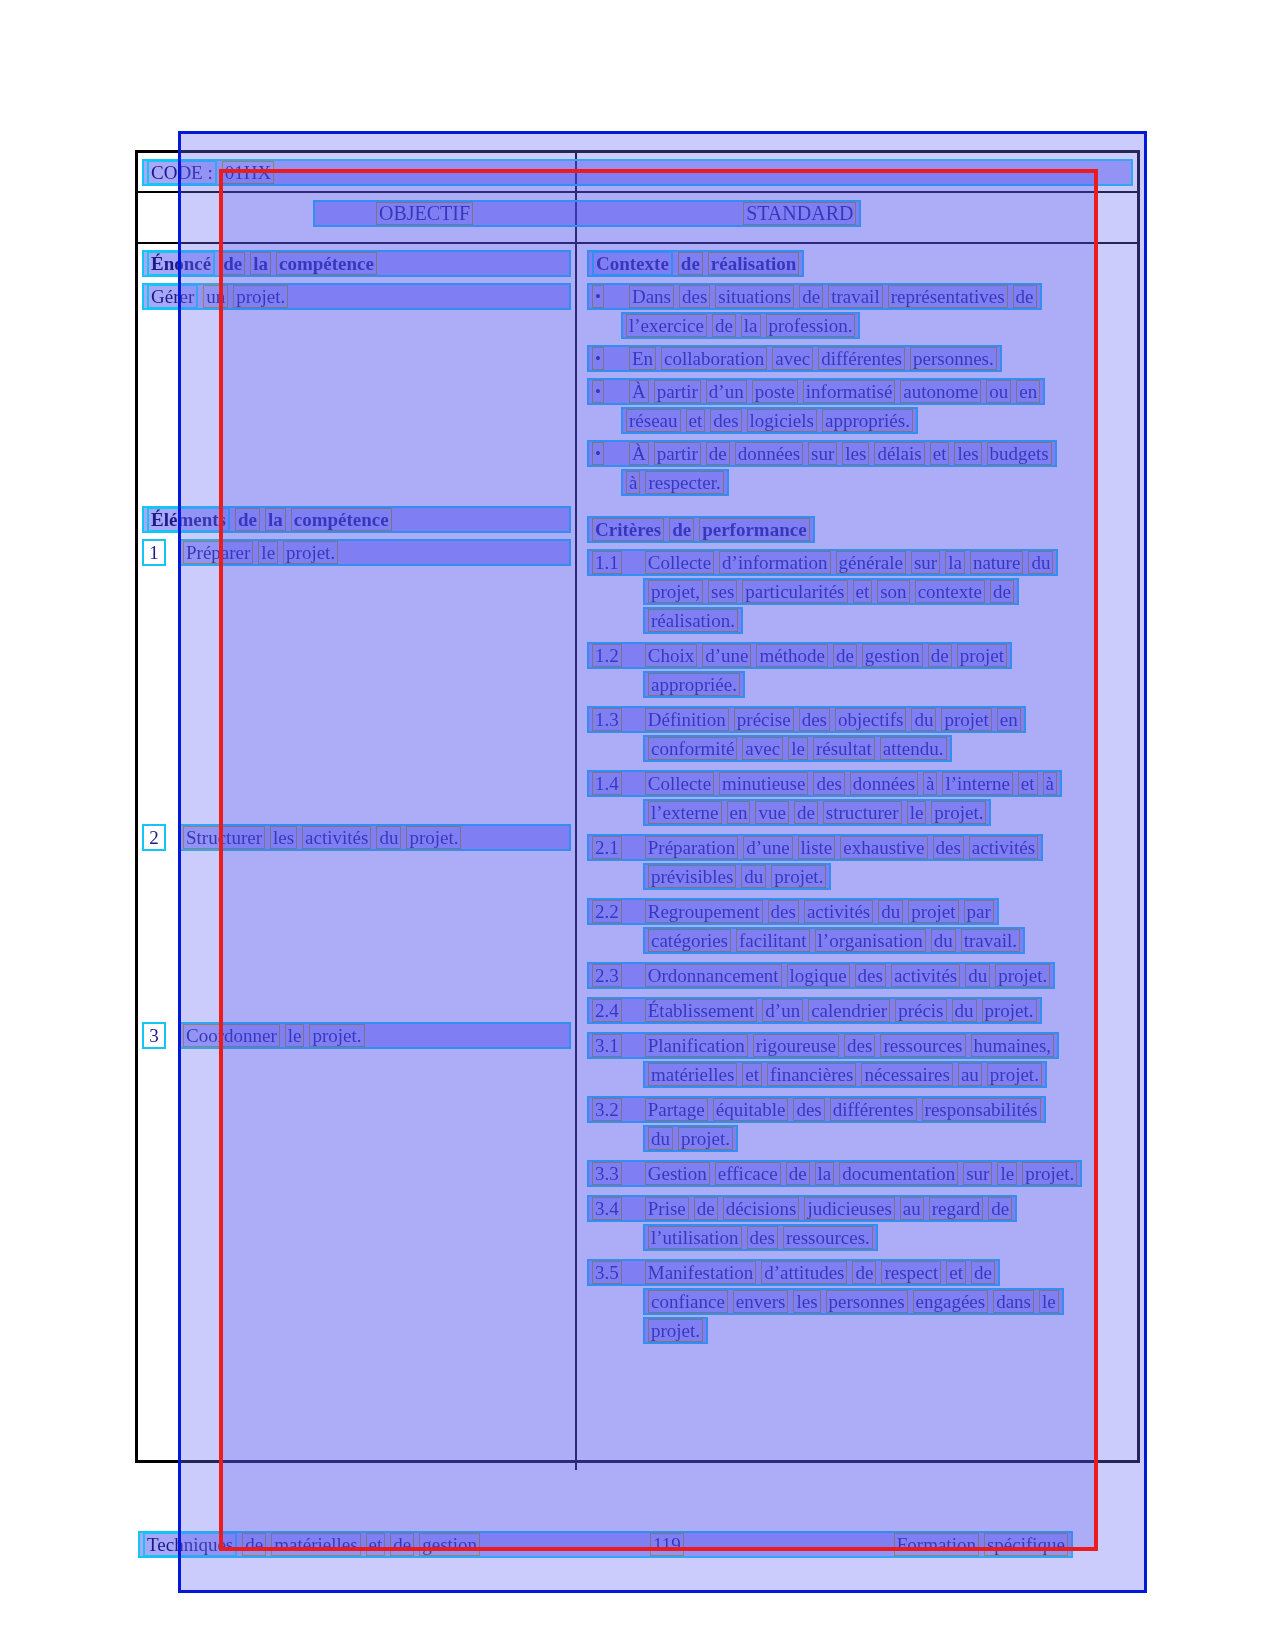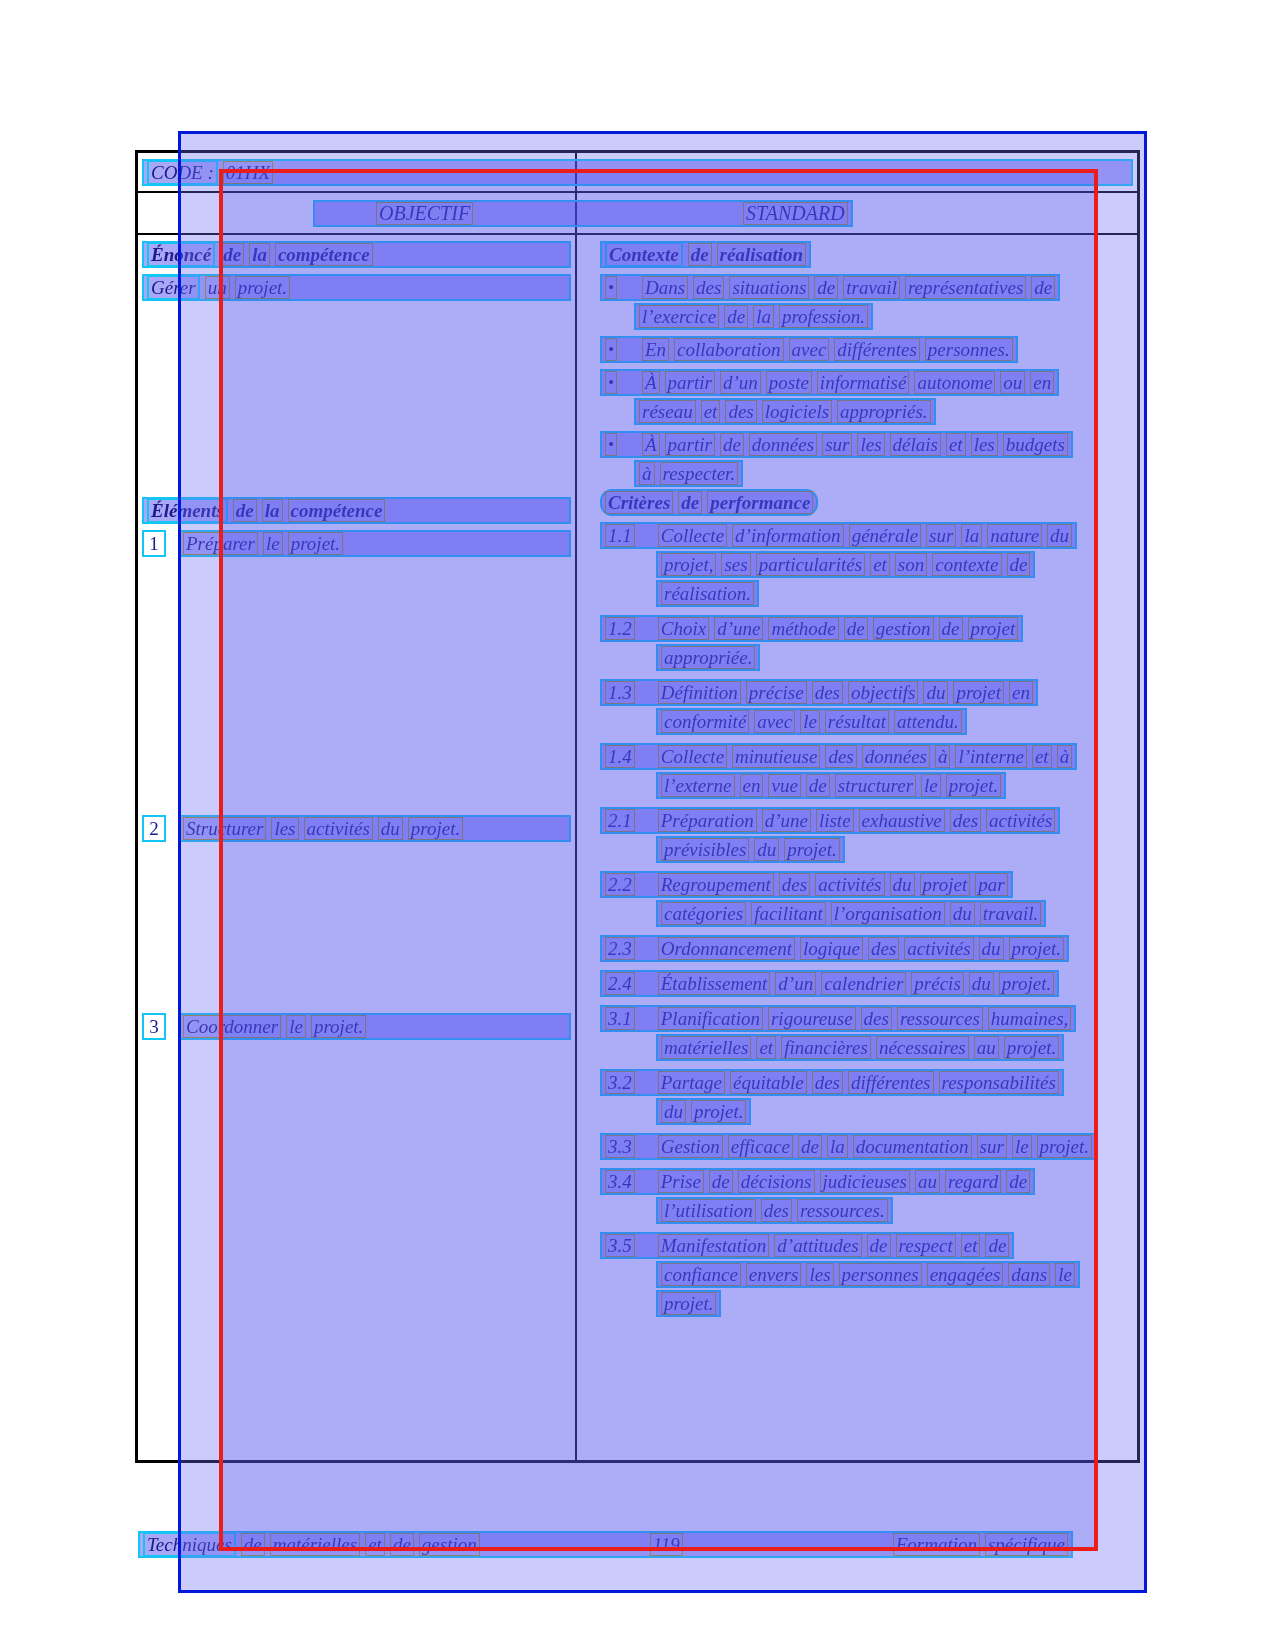--- a/index.html
+++ b/index.html
@@ -18,48 +18,48 @@
     font-family:"Liberation Serif","DejaVu Serif",serif;color:var(--ink);
     overflow:hidden;margin:0 auto;
   }
   
   .doc-table{
     position:absolute;left:135px;top:150px;width:1005px;height:1313px;
     border:3px solid #000;box-sizing:border-box;z-index:1;
   }
   .row{position:relative;box-sizing:border-box;}
   .row-code{height:40px;border-bottom:2px solid #000;}
-  .row-head{height:42px;border-bottom:2px solid #000;}
-  .row-content{height:1226px;padding-left:13px;}
+  .row-head{height:51px;border-bottom:2px solid #000;}
+  .row-content{height:1226px;}
   .divider{position:absolute;left:437px;top:0;bottom:0;width:2px;background:#000;}
   
   .band{
     display:flex;align-items:center;flex-wrap:nowrap;gap:5px;
     height:27px;box-sizing:border-box;padding:0 3px;
     background:var(--band-fill);border:2px solid var(--cyan);
     width:max-content;max-width:none;white-space:nowrap;
-    font-size:19px;line-height:21px;font-style:italic;
+    font-size:19px;line-height:21px;
   }
   .band.full{width:100%;}
   .band.bold{font-weight:bold;}
   .w{border:1px solid var(--olive);padding:0 2px;white-space:pre;}
   .w-cyan{border:2px solid var(--cyan);padding:0 2px;white-space:pre;}
   .numbox{
     box-sizing:border-box;border:2px solid var(--cyan);min-width:24px;height:27px;
     display:flex;align-items:center;justify-content:center;font-size:19px;
     flex:0 0 auto;
   }
   .crit-num{margin-right:18px;}
   .bullet{margin-right:20px;font-size:17px;}
   .indent1{margin-left:34px;}
   .indent2{margin-left:56px;}
   .vgap2{margin-top:2px;text-align:center;}
   .vgap6{margin-top:6px;}
   .vgap8{margin-top:8px;justify-content:center;}
-  .vgap10{margin-top:2px;border-radius:12px;}
+  .vgap10{margin-top:20px;}
   
   .code-band{position:absolute;left:4px;right:4px;top:6px;}
   
   .head-band{position:absolute;left:175px;right:4px;top:7px;font-size:20px;}
   .head-band .w{margin-left:58px;}
   .head-band .w+.w{margin-left:265px;}
   
   .left-col{position:absolute;left:2px;top:0;width:433px;height:100%;}
   .left-abs{position:absolute;left:2px;right:2px;display:flex;gap:12px;align-items:flex-start;}
   .left-abs .band{flex:1 1 auto;}

